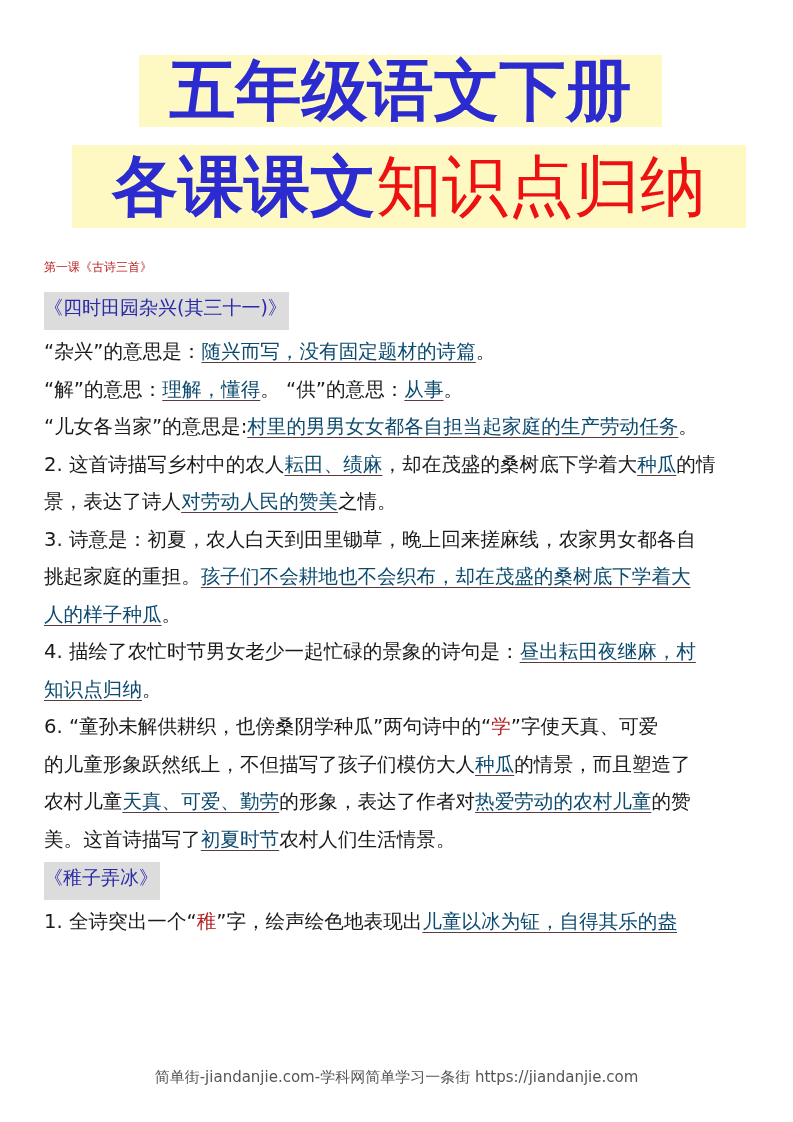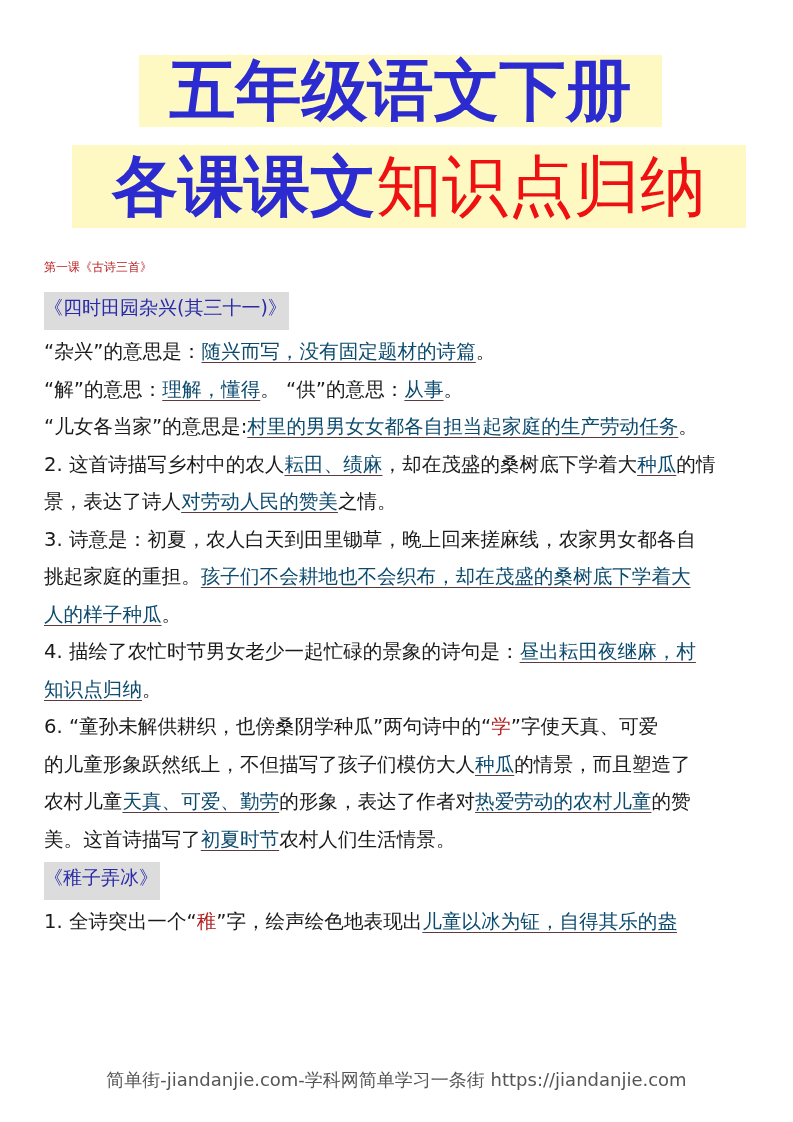--- a/index.html
+++ b/index.html
@@ -16,21 +16,21 @@
   .content { position: absolute; left: 44px; top: 248px; width: 710px; }
   .line { font-size: 19.6px; line-height: 37.5px; height: 37.5px; white-space: nowrap; }
   .lesson-title { color: #b91c1c; font-size: 12px; line-height: 38px; height: 40px; }
   .poem-title { display: inline-block; background: #dcdcdc; color: #2a2aa8; padding: 0 2px 8px 0;
                 font-size: 19px; line-height: 30px; height: 30px; margin: 4px 0 3px 0; }
   .ans { color: #0c4a6e; text-decoration: underline; text-decoration-color: #5a3a3a;
          text-underline-offset: 4px; }
   .hl { color: #b22222; }
 
   .footer { position: absolute; left: 0; width: 793px; top: 1068px; text-align: center;
-            font-size: 18px; color: #555555; font-family: "DejaVu Sans", sans-serif; }
+            font-size: 15px; color: #555555; font-family: "DejaVu Sans", sans-serif; }
 </style>
 </head>
 <body>
 
 <div class="banner banner1">
   <span class="blue">五年级语文下册</span>
 </div>
 <div class="banner banner2">
   <span class="blue">各课课文</span>
     <span class="red">知识点归纳</span>

